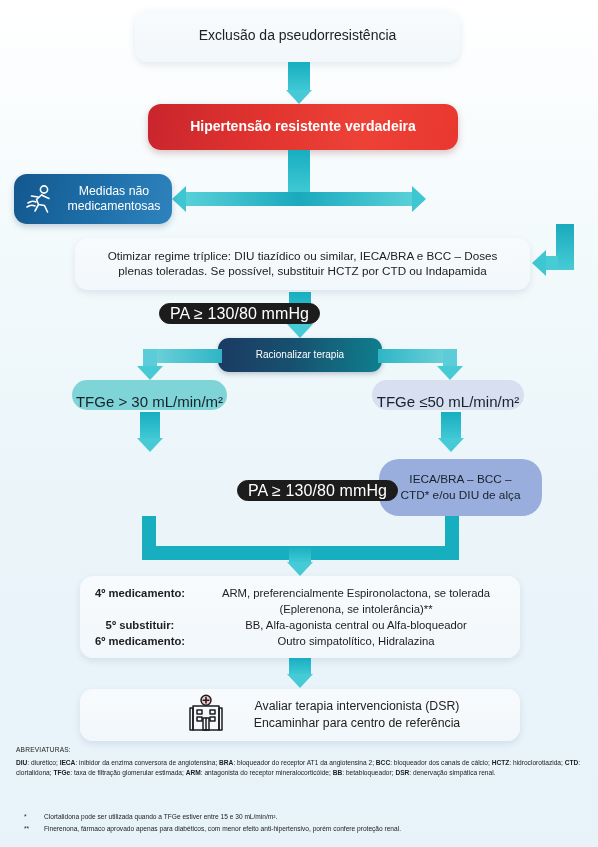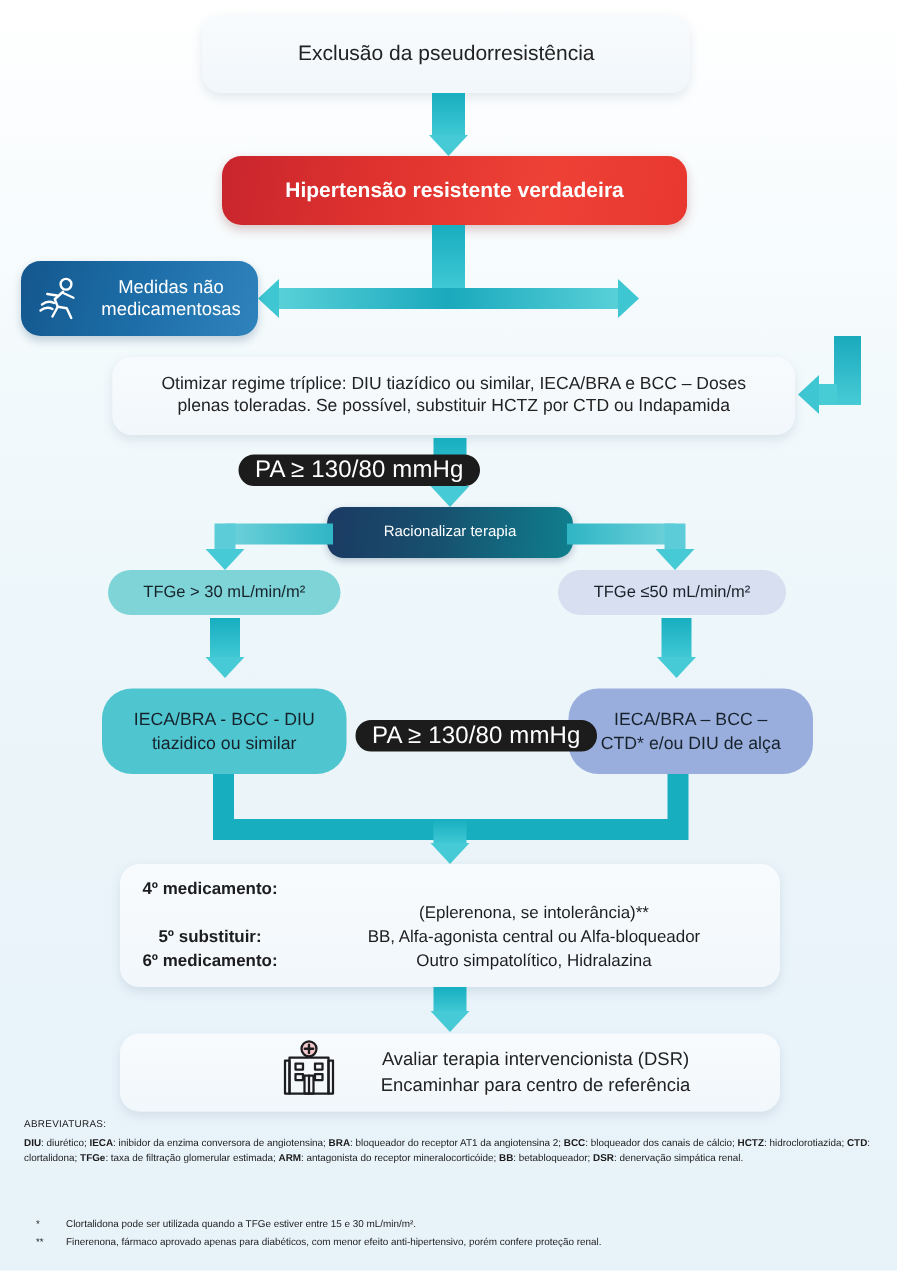--- a/index.html
+++ b/index.html
@@ -82,22 +82,22 @@
   
   .node-navy {
     left:218px; top:338px; width:164px; height:34px;
     background: linear-gradient(95deg,#1b3a63 0%,#17506f 45%,#0f7f8e 100%);
     color:#fff; font-size:10px; border-radius:11px;
     box-shadow:0 2px 5px rgba(15,45,75,.25);
   }
 
   
   .pill {
-    position:absolute; display:flex; align-items:center; justify-content:center;
-    height:30px; border-radius:15px; font-size:11px; color:#17232b;
+    position:absolute; display:flex; align-items:flex-end; justify-content:center;
+    height:30px; border-radius:15px; font-size:15px; color:#17232b;
   }
   .pill-teal  { left:72px;  top:380px; width:155px; background:#7fd4d8; }
   .pill-lav   { left:372px; top:380px; width:152px; background:#d7dff0; }
 
   
   .drugbox {
     position:absolute; display:flex; align-items:center; justify-content:center;
     text-align:center; border-radius:20px; font-size:11.8px; line-height:1.3; color:#16222b;
   }
   .drug-teal { left:68px;  top:459px; width:163px; height:57px; background:#4fc6cf; }
@@ -242,26 +242,20 @@
   <div class="pill pill-lav">
     <span>TFGe ≤50 mL/min/m²</span>
   </div>
 
   <div class="arrow-v" style="left:140px; top:412px; width:20px; height:26px;"></div>
   <div class="arrow-head-d" style="left:137px; top:438px;"></div>
 
   <div class="arrow-v" style="left:441px; top:412px; width:20px; height:26px;"></div>
   <div class="arrow-head-d" style="left:438px; top:438px;"></div>
 
-  <div class="drugbox drug-teal">
-    <span>
-      <span>IECA/BRA - BCC - DIU</span><br>
-      <span>tiazidico ou similar</span>
-    </span>
-  </div>
 
   <div class="drugbox drug-lav">
     <span>
       <span>IECA/BRA – BCC –</span><br>
       <span>CTD* e/ou DIU de alça</span>
     </span>
   </div>
 
   <div class="badge badge-2">
     <span>PA ≥ 130/80 mmHg</span>
@@ -271,21 +265,21 @@
   <div class="arrow-v" style="left:445px; top:516px; width:14px; height:30px; background:#17aec0;"></div>
   <div class="bar-h" style="left:142px; top:546px; width:317px; background:#17aec0;"></div>
   <div class="arrow-v" style="left:289px; top:546px; width:22px; height:16px;"></div>
   <div class="arrow-head-d" style="left:287px; top:562px;"></div>
 
   <div class="node panel panel-meds">
     <div class="meds-table">
       <div class="meds-row">
         <div class="meds-key">4º medicamento:</div>
         <div class="meds-val">
-          <br>
+          <span>ARM, preferencialmente Espironolactona, se tolerada</span><br>
           <span>(Eplerenona, se intolerância)**</span>
         </div>
       </div>
       <div class="meds-row">
         <div class="meds-key">5º substituir:</div>
         <div class="meds-val">BB, Alfa-agonista central ou Alfa-bloqueador</div>
       </div>
       <div class="meds-row">
         <div class="meds-key">6º medicamento:</div>
         <div class="meds-val">Outro simpatolítico, Hidralazina</div>

